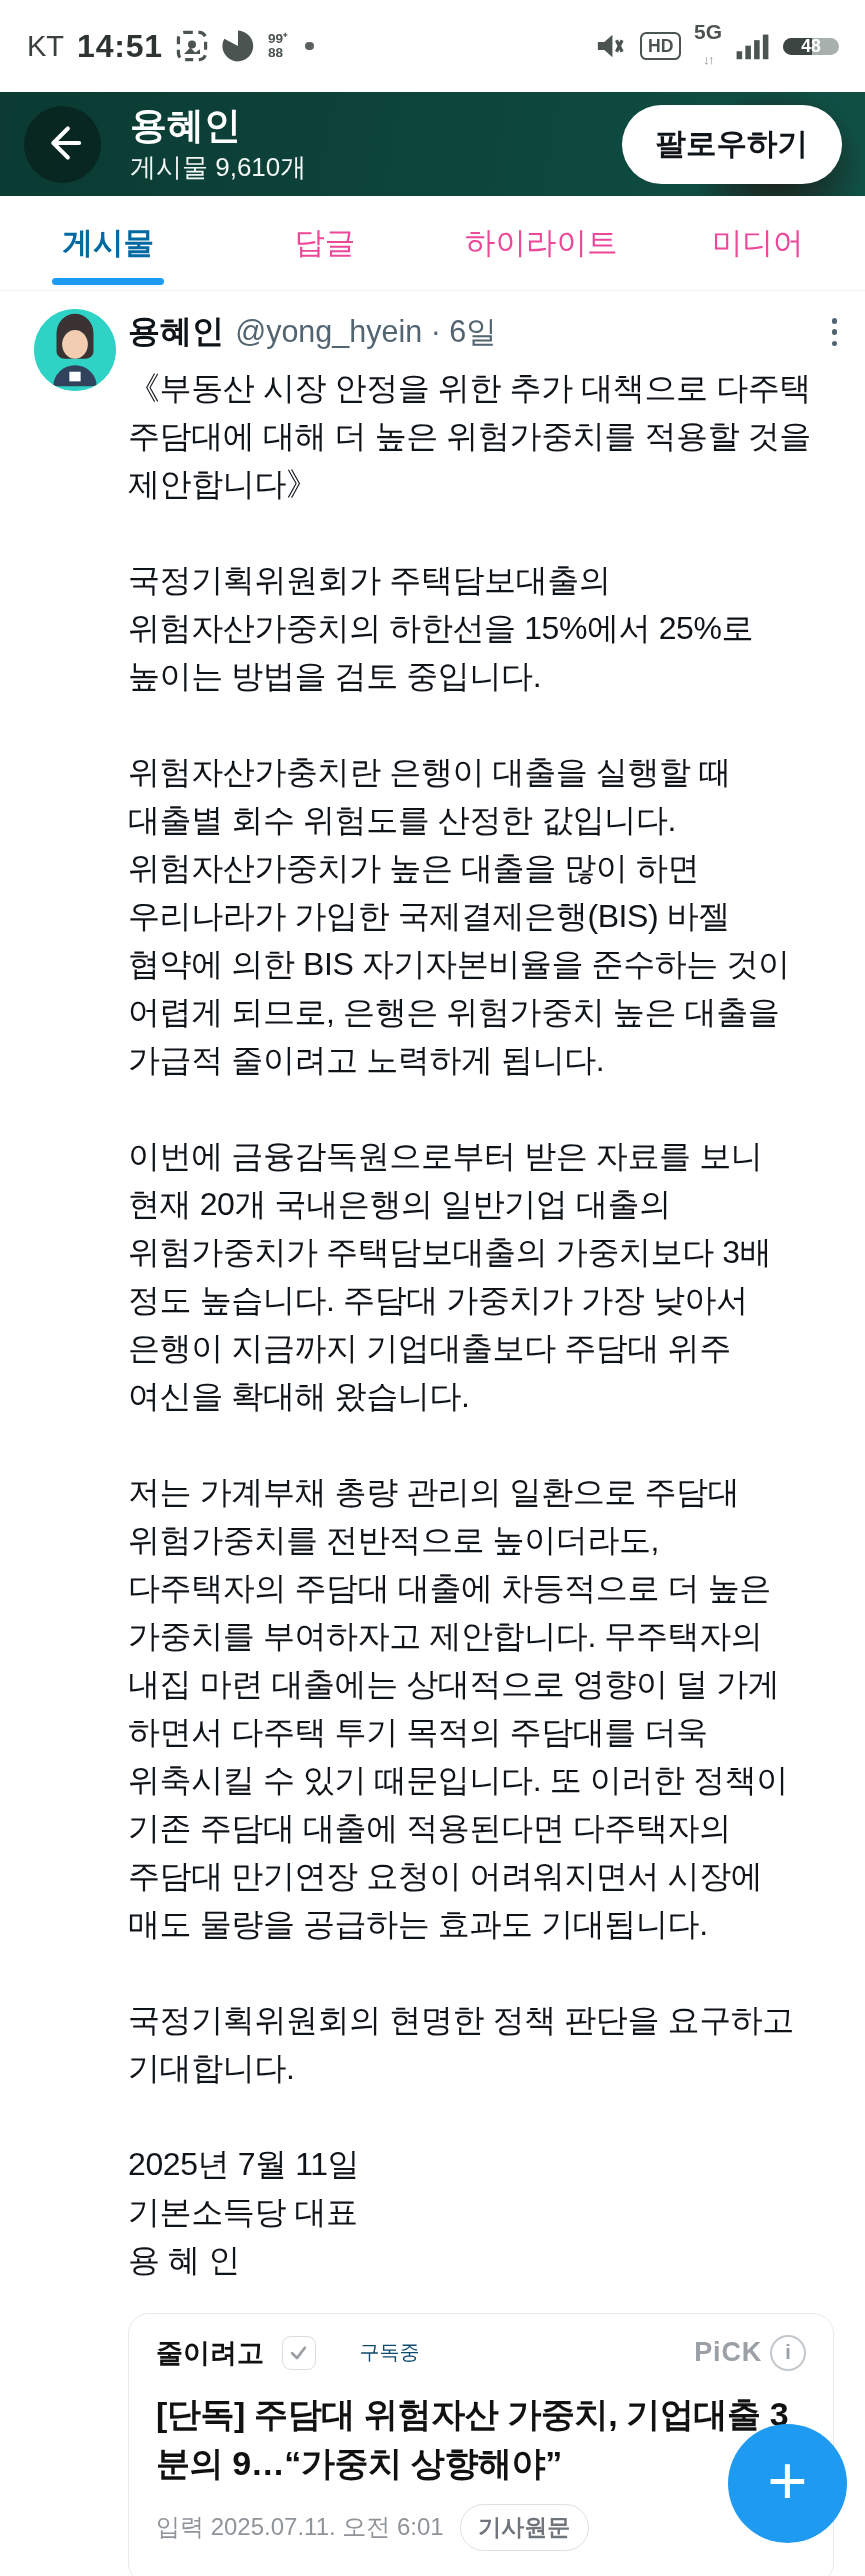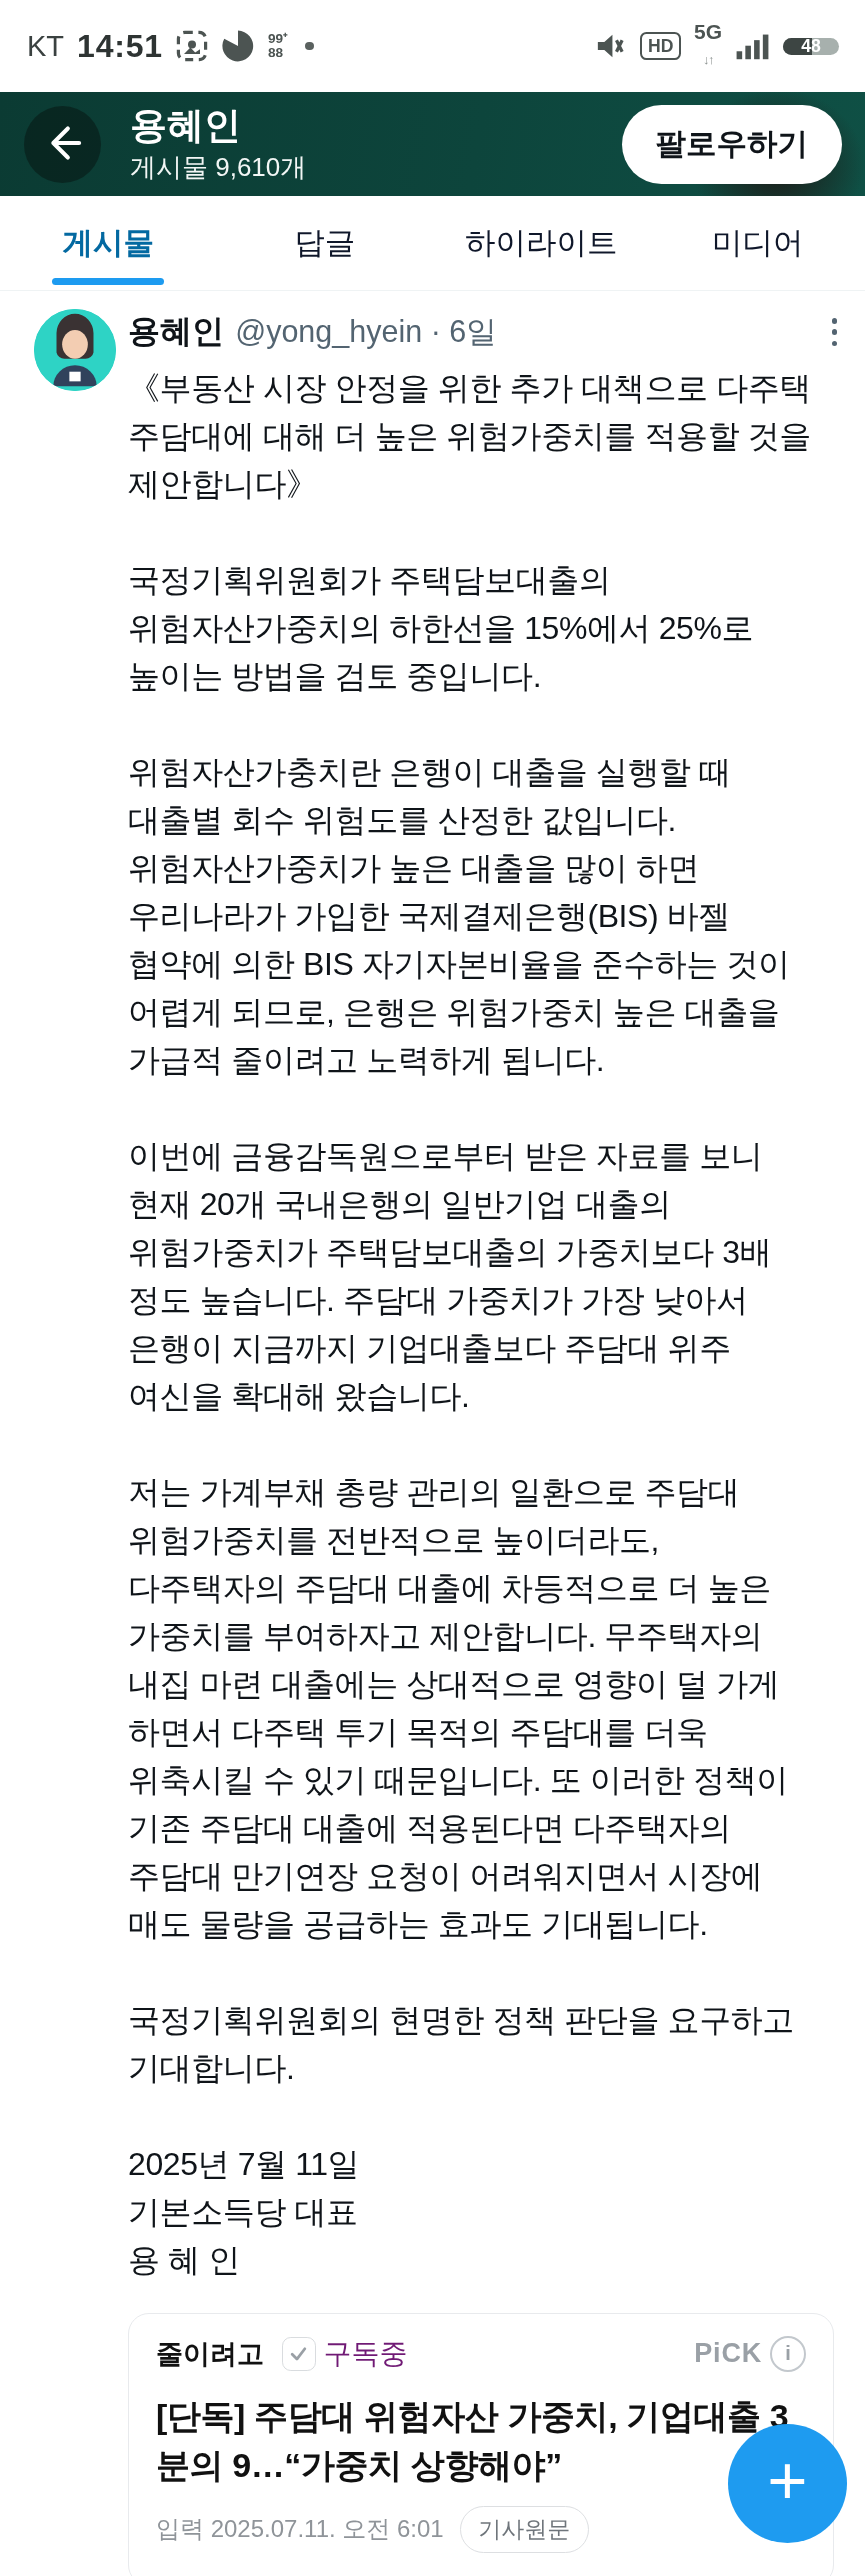--- a/index.html
+++ b/index.html
@@ -33,21 +33,21 @@
     background:rgba(8,22,19,0.55);display:flex;align-items:center;justify-content:center;margin-right:29px;}
   .h-titles{position:relative;z-index:2;display:flex;flex-direction:column;color:#fff;}
   .h-title{font-size:37px;font-weight:bold;line-height:42px;}
   .h-sub{font-size:26px;line-height:32px;margin-top:3.2px;color:#f2f6f5;}
   .follow-btn{position:relative;z-index:3;margin-left:auto;background:#fff;color:#0f1419;border:none;
     font-family:inherit;font-size:30.5px;font-weight:bold;padding:19px 34px;border-radius:45px;}
 
   
   .tabs{display:flex;height:94px;border-bottom:1.6px solid #eff3f4;background:#fff;}
   .tab{flex:1;position:relative;display:flex;align-items:center;justify-content:center;
-    font-size:30.5px;color:#0f172a;}
+    font-size:30.5px;color:#ec4899;}
   .tab.active{color:#0369a1;font-weight:bold;}
   .tab.active .underline{position:absolute;bottom:4.8px;left:50%;transform:translateX(-50%);
     width:112px;height:7.2px;border-radius:4.8px;background:#1d9bf0;}
 
   
   .post{position:relative;padding:19px 32px 0 128px;box-sizing:border-box;}
   .avatar{position:absolute;left:34px;top:17.6px;width:82px;height:82px;border-radius:50%;overflow:hidden;
     background:#2ed3c5;}
   .post-head{display:flex;align-items:baseline;min-height:40px;}
   .p-name{font-size:32px;font-weight:bold;color:#0f1419;}
@@ -58,29 +58,29 @@
     letter-spacing:-0.4px;}
 
   
   .news-card{margin:29px 0 0 0;border:1.6px solid #e8eaed;border-radius:21px;padding:21px 27px 32px 27px;
     background:#fff;}
   .nc-top{display:flex;align-items:center;}
   .nc-pub{font-size:27px;font-weight:bold;color:#111;}
   .nc-subs{display:flex;align-items:center;gap:8px;margin-left:17.6px;}
   .nc-check{width:32px;height:32px;border:1.6px solid #d9dcdf;border-radius:8.8px;display:flex;
     align-items:center;justify-content:center;background:#fff;}
-  .nc-subs-label{font-size:28px;color:#701a75;}
+  .nc-subs-label{font-size:20px;color:#0c4a6e;margin-left:36px;}
   .nc-pick{margin-left:auto;display:flex;align-items:center;gap:8px;}
   .nc-pick-label{font-size:27px;font-weight:bold;color:#9aa0a6;letter-spacing:0.8px;}
   .nc-info{width:32px;height:32px;border:2.4px solid #c3c8cd;border-radius:50%;display:flex;align-items:center;
     justify-content:center;font-size:20px;font-weight:bold;color:#9aa0a6;font-style:normal;}
   .nc-headline{margin-top:19px;font-size:34px;font-weight:bold;line-height:49px;color:#111;letter-spacing:-0.4px;}
   .nc-meta{margin-top:16px;display:flex;align-items:center;gap:16px;}
   .nc-date{font-size:24px;color:#8f9499;}
-  .nc-origin{font-size:23px;color:#6f757b;border:1.6px solid #dddfe2;border-radius:27px;padding:7.2px 17.6px;background:#fff;font-family:inherit;}
+  .nc-origin{font-size:23px;color:#6f757b;border:1.6px solid #dddfe2;border-radius:27px;padding:7.2px 17.6px;background:#fff;font-family:inherit;font-weight:bold;}
 
   
   .fab{position:absolute;left:728px;top:2424px;width:119px;height:119px;border-radius:50%;background:#1e9bf0;
     display:flex;align-items:center;justify-content:center;z-index:6;border:none;}
 </style>
 </head>
 <body>
 
 <div class="screen">
 

